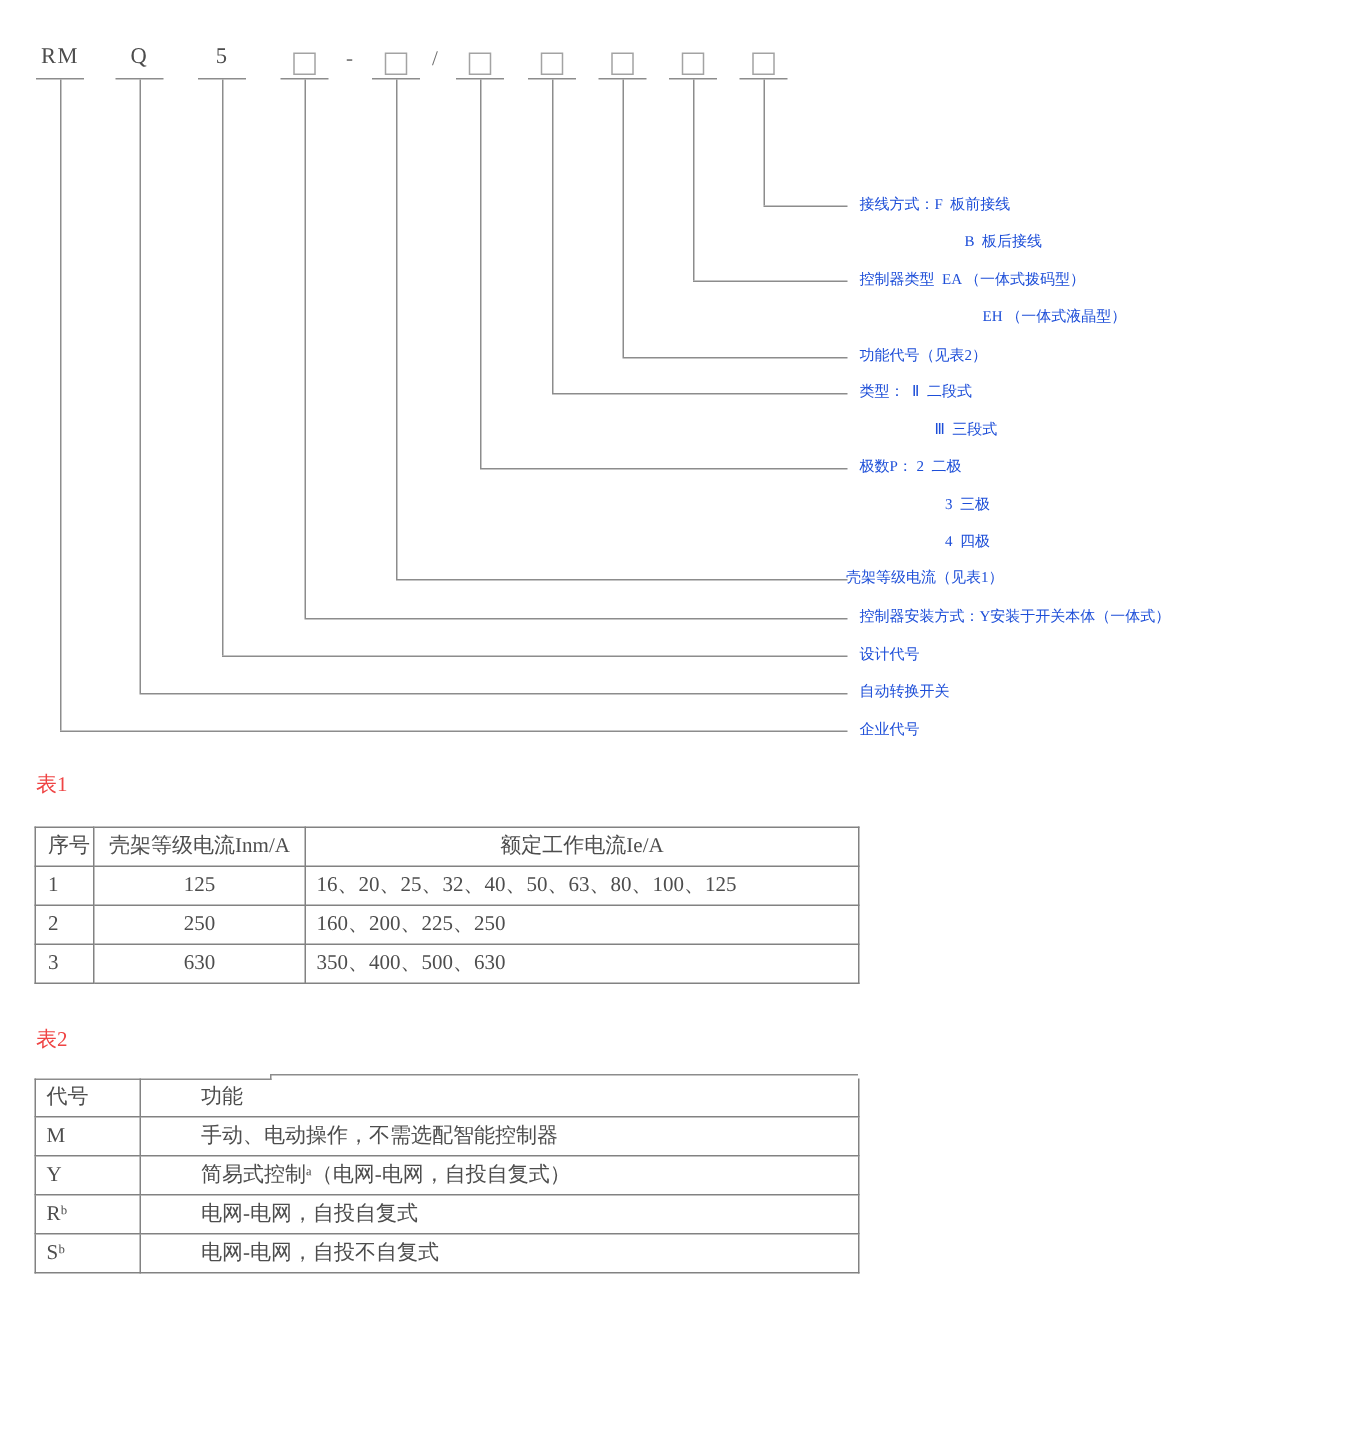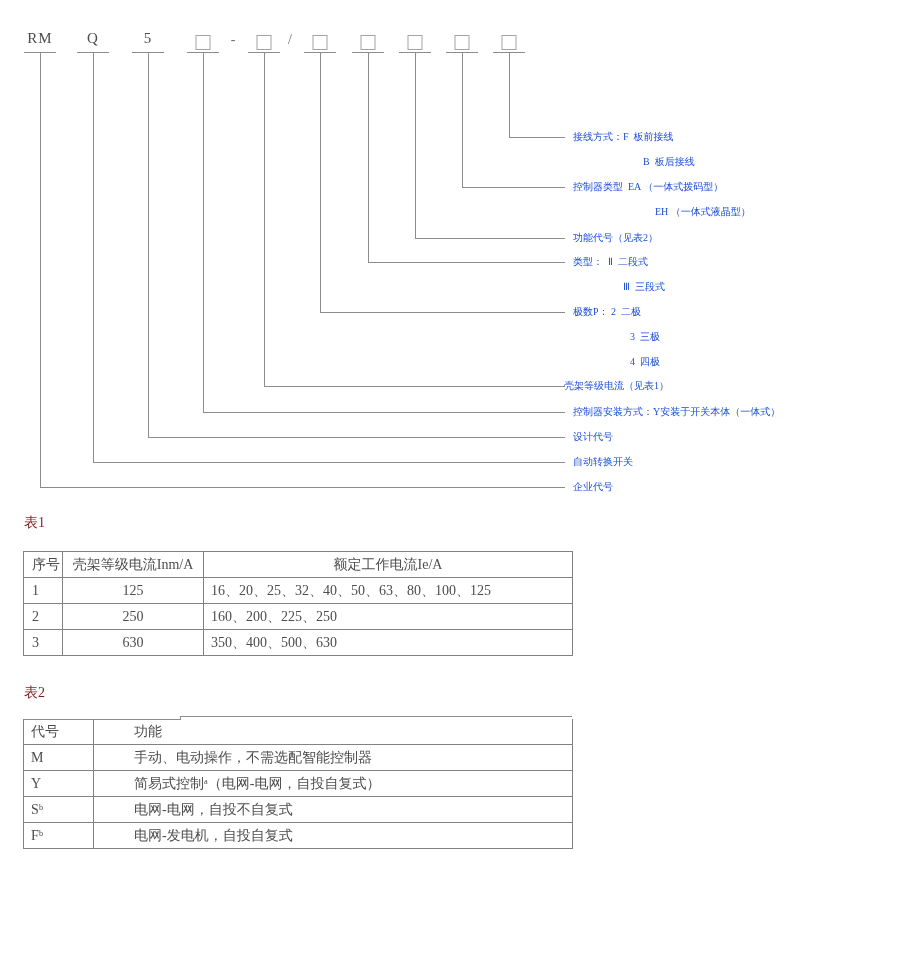--- a/index.html
+++ b/index.html
@@ -12,21 +12,21 @@
     font-size:15px;line-height:17px;color:#4d4d4d;letter-spacing:1px;}
   .code-sep{position:absolute;top:32px;transform:translateX(-50%);
     font-size:14px;color:#6e6e6e;}
   .code-box{position:absolute;top:35px;transform:translateX(-50%);
     width:13px;height:13px;border:1.5px solid #a3a3a3;background:#fff;}
   .u{position:absolute;top:52px;width:32px;height:1px;background:#8c8c8c;}
   .v{position:absolute;top:53px;width:1px;background:#8c8c8c;}
   .h{position:absolute;height:1px;background:#8c8c8c;}
   .lbl{position:absolute;font-size:10px;line-height:20px;color:#1d4ed8;white-space:pre;}
   
-  .tbl-title{position:absolute;font-size:14px;color:#7f1d1d;}
+  .tbl-title{position:absolute;font-size:14px;color:#ef4444;}
   table{position:absolute;border-collapse:collapse;table-layout:fixed;width:549px;
     font-size:14px;color:#4d4d4d;}
   th,td{border:1px solid #828282;height:25px;line-height:25px;padding:0;
     font-weight:normal;text-align:left;overflow:hidden;white-space:nowrap;}
   .t1 th:nth-child(1),.t1 td:nth-child(1){padding-left:8px;}
   .t1 th:nth-child(2),.t1 th:nth-child(3){text-align:center;}
   .t1 td:nth-child(2){text-align:center;}
   .t1 td:nth-child(3){padding-left:7px;}
   .t2 th:nth-child(1),.t2 td:nth-child(1){padding-left:7px;margin-left:35px;}
   .t2 th:nth-child(2),.t2 td:nth-child(2){padding-left:40px;}
@@ -156,23 +156,23 @@
     <tbody>
       <tr>
         <td>M</td>
         <td>手动、电动操作，不需选配智能控制器</td>
       </tr>
       <tr>
         <td>Y</td>
         <td>简易式控制ᵃ（电网-电网，自投自复式）</td>
       </tr>
       <tr>
+        <td>Rᵇ</td>
+        <td>电网-电网，自投自复式</td>
+      </tr>
+      <tr>
         <td>Sᵇ</td>
         <td>电网-电网，自投不自复式</td>
-      </tr>
-      <tr>
-        <td>Fᵇ</td>
-        <td>电网-发电机，自投自复式</td>
       </tr>
     </tbody>
   </table>
 
 </div>
 
 </body></html>

